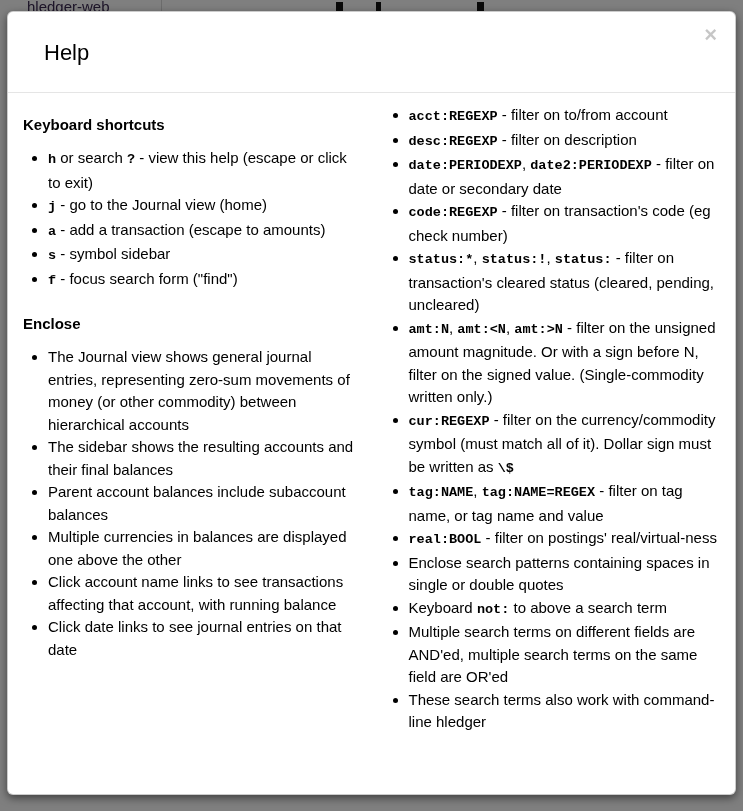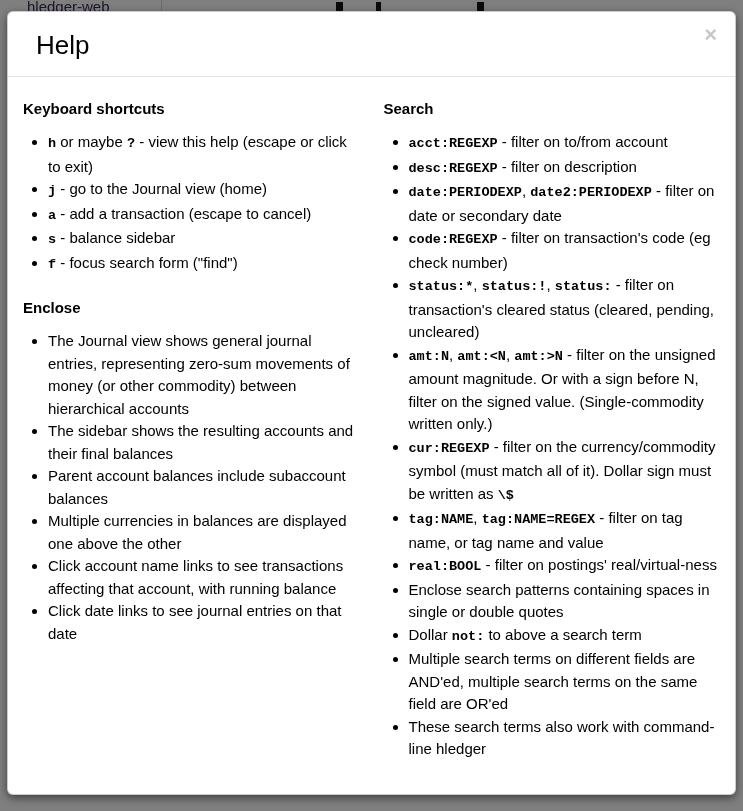--- a/index.html
+++ b/index.html
@@ -24,21 +24,21 @@
   
   .backdrop{position:absolute;inset:0;background:rgba(0,0,0,0.5);}
   
   .modal-dialog{
     position:absolute;left:7px;top:11px;width:729px;height:784px;
     background:#ffffff;border:1px solid rgba(0,0,0,0.2);border-radius:6px;
     box-shadow:0 3px 9px rgba(0,0,0,0.5);
     overflow:hidden;box-sizing:border-box;
   }
   .modal-header{position:relative;padding:14px 20px 12px 24px;border-bottom:1px solid #e5e5e5;}
-  .modal-title{margin:4px;font-size:26px;font-weight:500;color:#000;line-height:30px;}
+  .modal-title{margin:12px;font-size:22px;font-weight:500;color:#000;line-height:30px;}
   .close-button{
     position:absolute;right:18px;top:12px;
     border:0;background:transparent;cursor:pointer;padding:0;
     font-size:22px;font-weight:bold;line-height:1;color:#000;opacity:0.22;
     font-family:"Liberation Sans", sans-serif;
   }
   .modal-body{display:flex;padding:0 15px 20px 15px;color:#000;}
   .help-column{width:50%;box-sizing:border-box;}
   .col-left{padding-right:12px;}
   .col-right{padding-left:12px;}
@@ -68,48 +68,47 @@
 
 <div class="modal-dialog">
   <div class="modal-header">
     <h1 class="modal-title">Help</h1>
     <button class="close-button">×</button>
   </div>
   <div class="modal-body">
     <div class="help-column col-left">
         <h2 class="section-heading">Keyboard shortcuts</h2>
         <ul class="help-list">
-          <li><code>h</code><span> or maybe </span><code>?</code><span> - view this help (escape or click to exit)</span></li>
+          <li><code>h</code><span> or search </span><code>?</code><span> - view this help (escape or click to exit)</span></li>
           <li><code>j</code><span> - go to the Journal view (home)</span></li>
-          <li><code>a</code><span> - add a transaction (escape to cancel)</span></li>
-          <li><code>s</code><span> - balance sidebar</span></li>
+          <li><code>a</code><span> - add a transaction (escape to amounts)</span></li>
+          <li><code>s</code><span> - symbol sidebar</span></li>
           <li><code>f</code><span> - focus search form ("find")</span></li>
         </ul>
         <h2 class="section-heading">Enclose</h2>
         <ul class="help-list">
           <li><span>The Journal view shows general journal entries, representing zero-sum movements of money (or other commodity) between hierarchical accounts</span></li>
           <li><span>The sidebar shows the resulting accounts and their final balances</span></li>
           <li><span>Parent account balances include subaccount balances</span></li>
           <li><span>Multiple currencies in balances are displayed one above the other</span></li>
           <li><span>Click account name links to see transactions affecting that account, with running balance</span></li>
           <li><span>Click date links to see journal entries on that date</span></li>
         </ul>
       </div>
     <div class="help-column col-right">
-        <h2 class="section-heading">Search</h2>
         <ul class="help-list">
           <li><code>acct:REGEXP</code><span> - filter on to/from account</span></li>
           <li><code>desc:REGEXP</code><span> - filter on description</span></li>
           <li><code>date:PERIODEXP</code><span>, </span><code>date2:PERIODEXP</code><span> - filter on date or secondary date</span></li>
           <li><code>code:REGEXP</code><span> - filter on transaction's code (eg check number)</span></li>
           <li><code>status:*</code><span>, </span><code>status:!</code><span>, </span><code>status:</code><span> - filter on transaction's cleared status (cleared, pending, uncleared)</span></li>
           <li><code>amt:N</code><span>, </span><code>amt:&lt;N</code><span>, </span><code>amt:&gt;N</code><span> - filter on the unsigned amount magnitude. Or with a sign before N, filter on the signed value. (Single-commodity written only.)</span></li>
           <li><code>cur:REGEXP</code><span> - filter on the currency/commodity symbol (must match all of it). Dollar sign must be written as </span><code>\$</code></li>
           <li><code>tag:NAME</code><span>, </span><code>tag:NAME=REGEX</code><span> - filter on tag name, or tag name and value</span></li>
           <li><code>real:BOOL</code><span> - filter on postings' real/virtual-ness</span></li>
           <li><span>Enclose search patterns containing spaces in single or double quotes</span></li>
-          <li><span>Dollar </span><code>not:</code><span> to above a search term</span></li>
+          <li><span>Keyboard </span><code>not:</code><span> to above a search term</span></li>
           <li><span>Multiple search terms on different fields are AND'ed, multiple search terms on the same field are OR'ed</span></li>
           <li><span>These search terms also work with command-line hledger</span></li>
         </ul>
       </div>
   </div>
 </div>
 
 </body></html>

